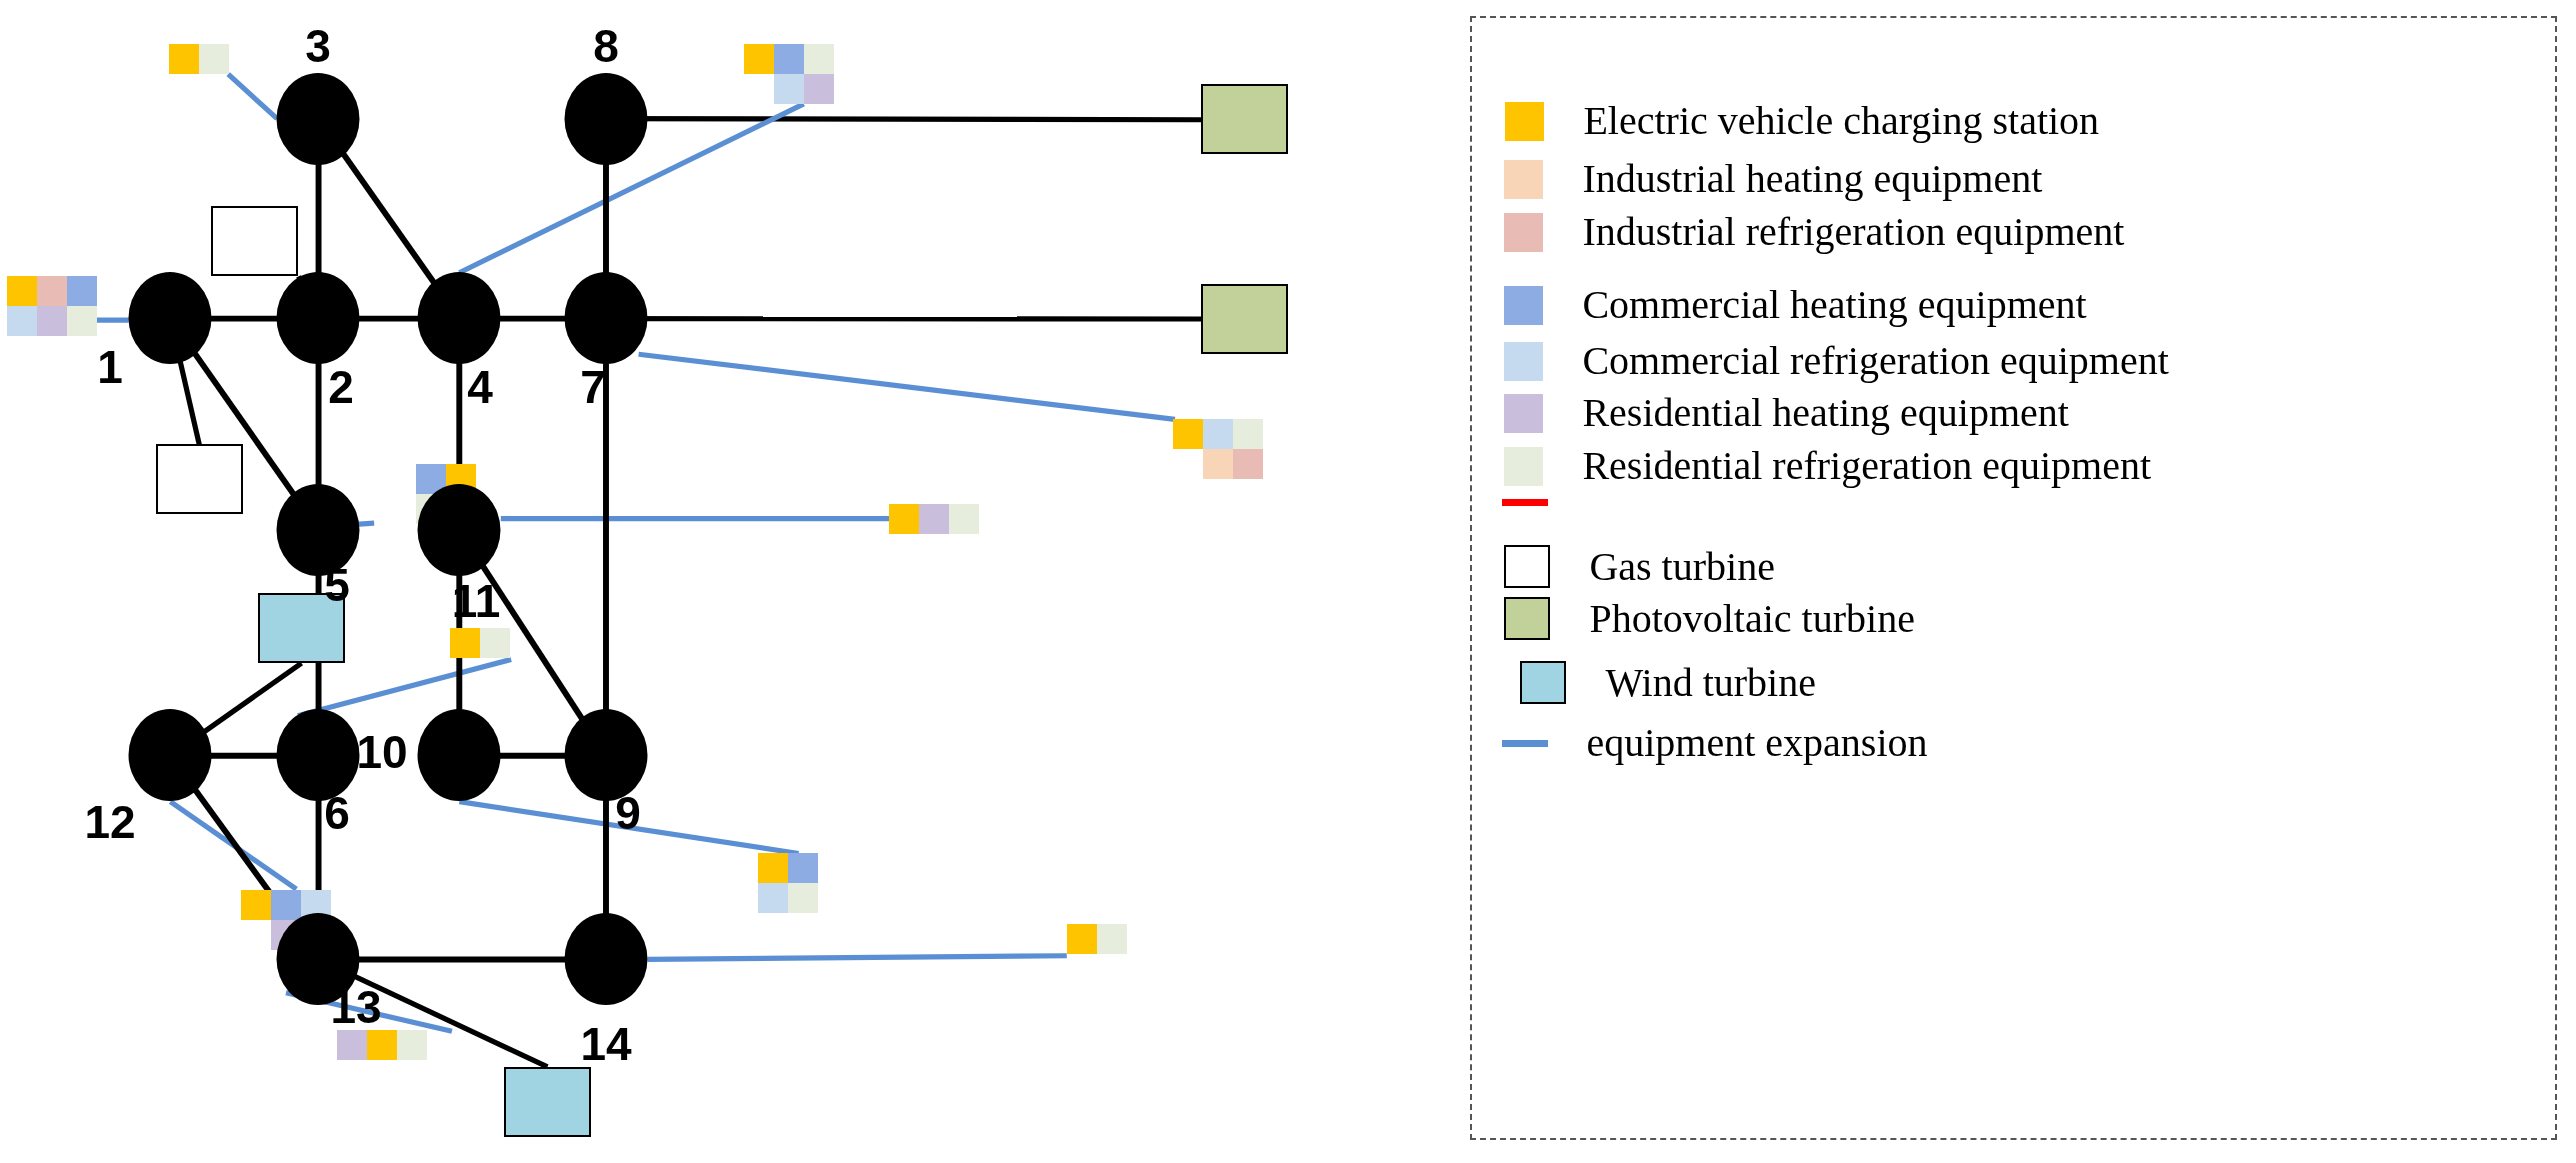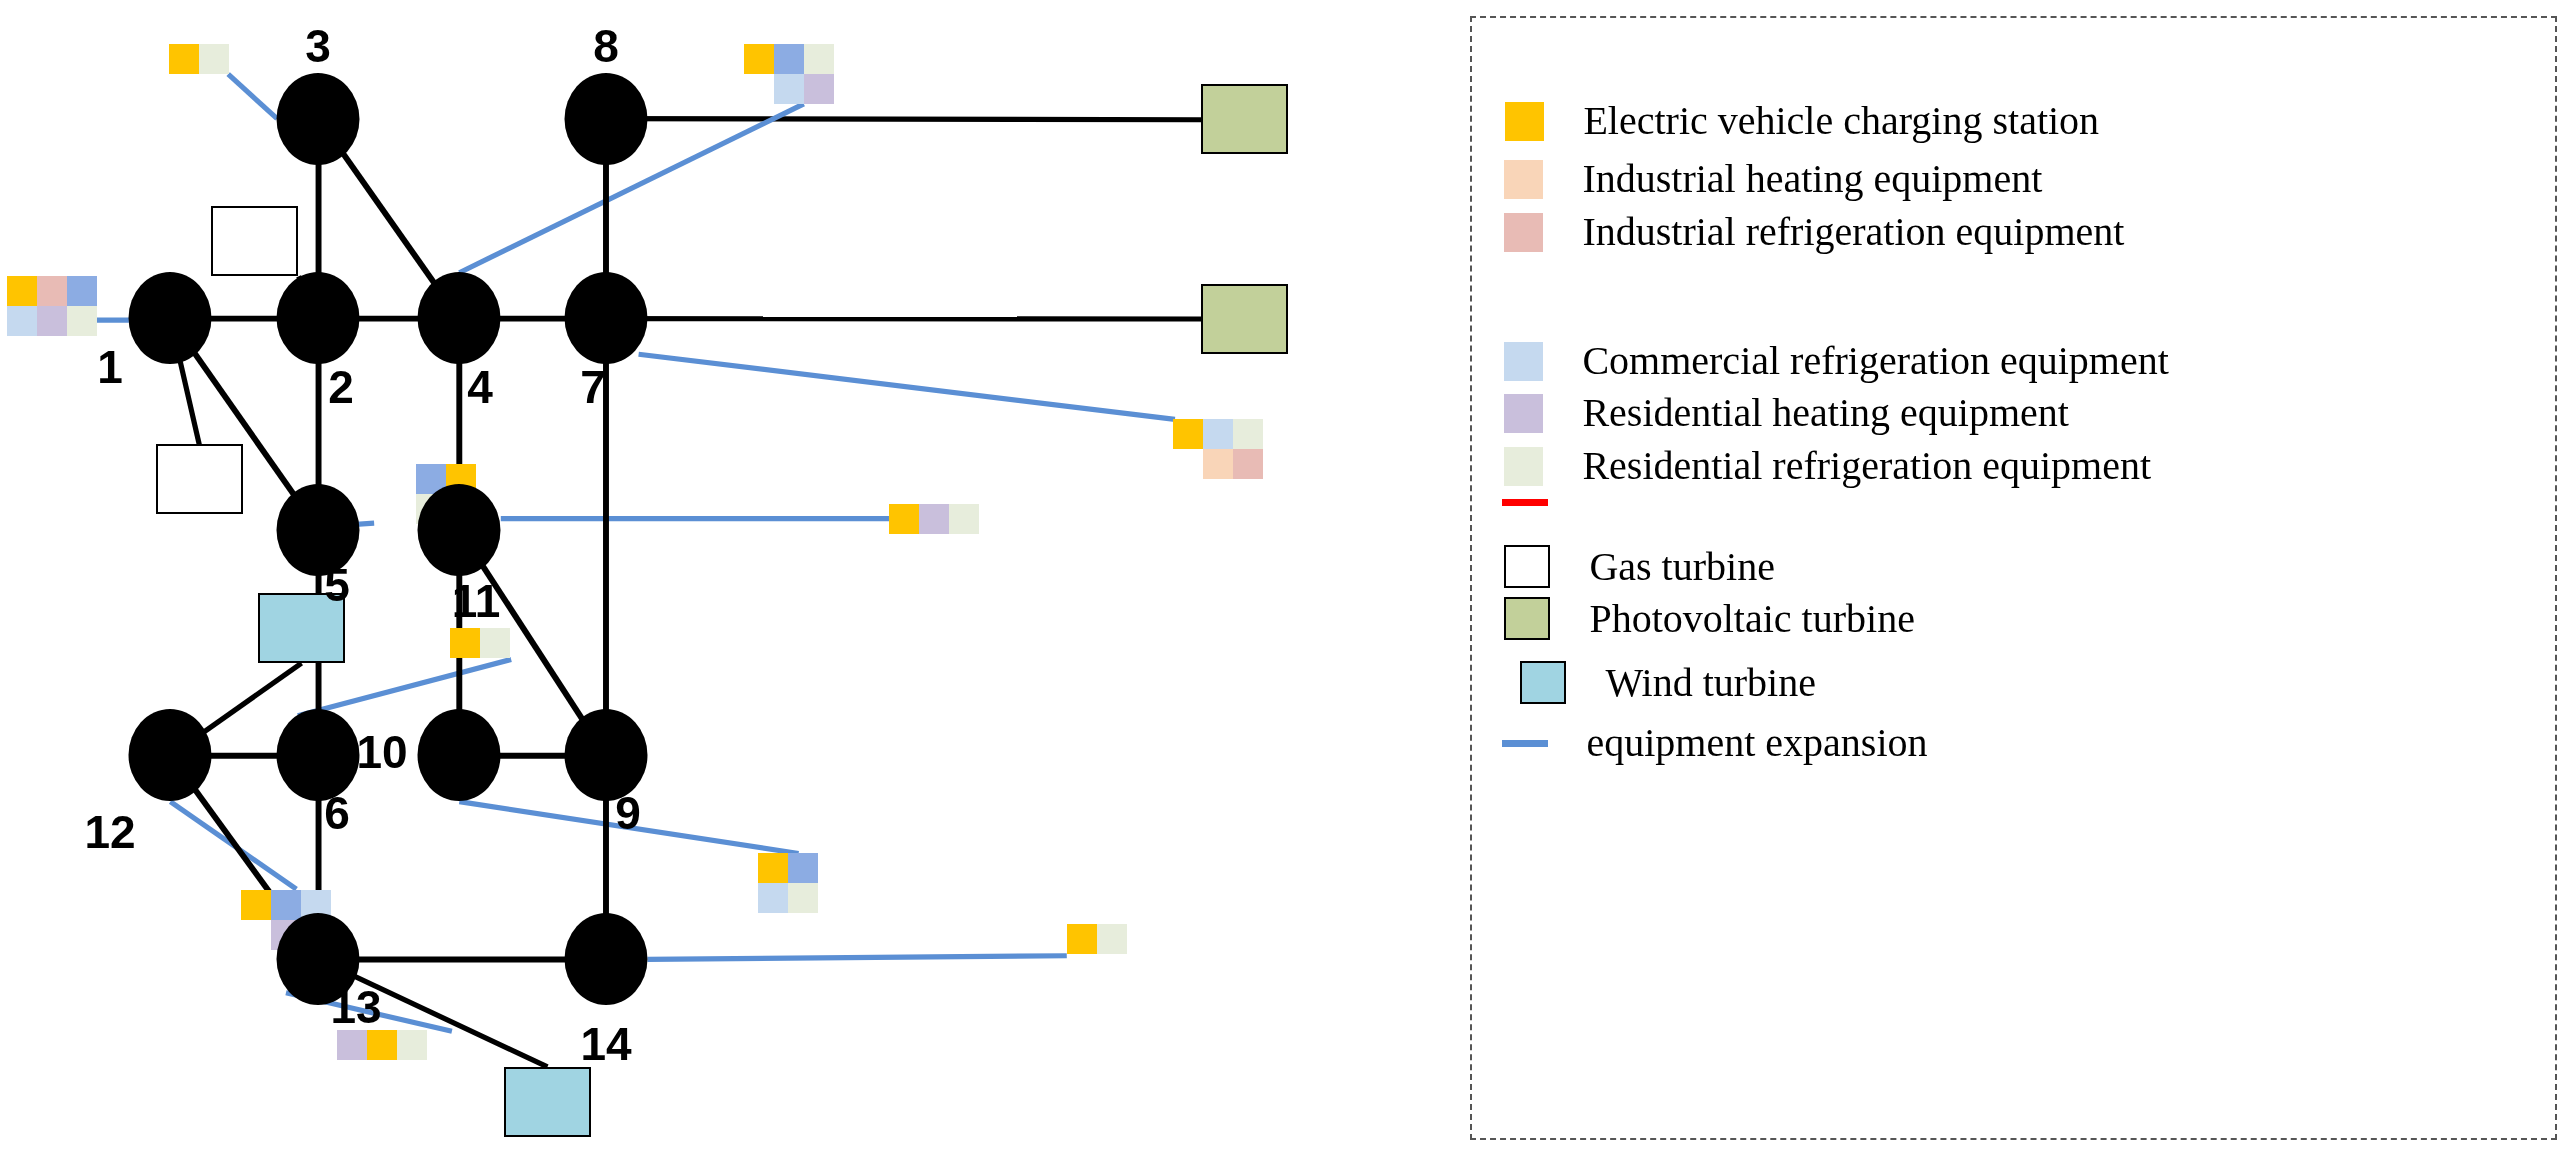--- a/index.html
+++ b/index.html
@@ -188,41 +188,45 @@
         <div class="nlabel" style="left: 593px; top: 387px;">7</div>
         <div class="node" style="left: 606px; top: 119px; width: 83px; height: 92px; background: rgb(0, 0, 0);"></div>
         <div class="nlabel" style="left: 606px; top: 46px;">8</div>
         <div class="node" style="left: 606px; top: 755px; width: 83px; height: 92px; background: rgb(0, 0, 0);"></div>
         <div class="nlabel" style="left: 628px; top: 813px;">9</div>
         <div class="node" style="left: 459px; top: 755px; width: 83px; height: 92px; background: rgb(0, 0, 0);"></div>
         <div class="nlabel" style="left: 382px; top: 752px;">10</div>
         <div class="node" style="left: 459px; top: 530px; width: 83px; height: 92px; background: rgb(0, 0, 0);"></div>
         <div class="nlabel" style="left: 476px; top: 601px;">11</div>
         <div class="node" style="left: 170px; top: 755px; width: 83px; height: 92px; background: rgb(0, 0, 0);"></div>
-        <div class="nlabel" style="left: 110px; top: 822px; margin-top: 10px;">12</div>
+        <div class="nlabel" style="left: 110px; top: 822px;">12</div>
         <div class="node" style="left: 318px; top: 959px; width: 83px; height: 92px; background: rgb(0, 0, 0);"></div>
         <div class="nlabel" style="left: 356px; top: 1007px;">13</div>
         <div class="node" style="left: 606px; top: 959px; width: 83px; height: 92px; background: rgb(0, 0, 0);"></div>
         <div class="nlabel" style="left: 606px; top: 1044px;">14</div>
       </div>
   </div>
 
   <div id="legend">
       <div class="legrow" style="left: 29px; top: 83px;">
         <div class="swatch" style="background: rgb(255, 196, 0); margin-left: 4.4px;"></div>
         <div class="legtxt">Electric vehicle charging station</div>
       </div>
       <div class="legrow" style="left: 28px; top: 141px; justify-content: space-between;">
         <div class="swatch" style="background: rgb(249, 213, 184); margin-left: 4.4px;"></div>
         <div class="legtxt">Industrial heating equipment</div>
       </div>
       <div class="legrow" style="left: 28px; top: 194px;">
         <div class="swatch" style="background: rgb(232, 187, 181); margin-left: 4.4px;"></div>
         <div class="legtxt">Industrial refrigeration equipment</div>
       </div>
+      <div class="legrow" style="left: 28px; top: 267px;">
+        <div class="swatch" style="background: rgb(140, 172, 227); margin-left: 4.4px;"></div>
+        <div class="legtxt">Commercial heating equipment</div>
+      </div>
       <div class="legrow" style="left: 28px; top: 323px;">
         <div class="swatch" style="background: rgb(197, 217, 239); margin-left: 4.4px;"></div>
         <div class="legtxt">Commercial refrigeration equipment</div>
       </div>
       <div class="legrow" style="left: 28px; top: 375px;">
         <div class="swatch" style="background: rgb(201, 191, 220); margin-left: 4.4px;"></div>
         <div class="legtxt">Residential heating equipment</div>
       </div>
       <div class="legrow" style="left: 28px; top: 428px;">
         <div class="swatch" style="background: rgb(231, 237, 220); margin-left: 4.4px;"></div>

